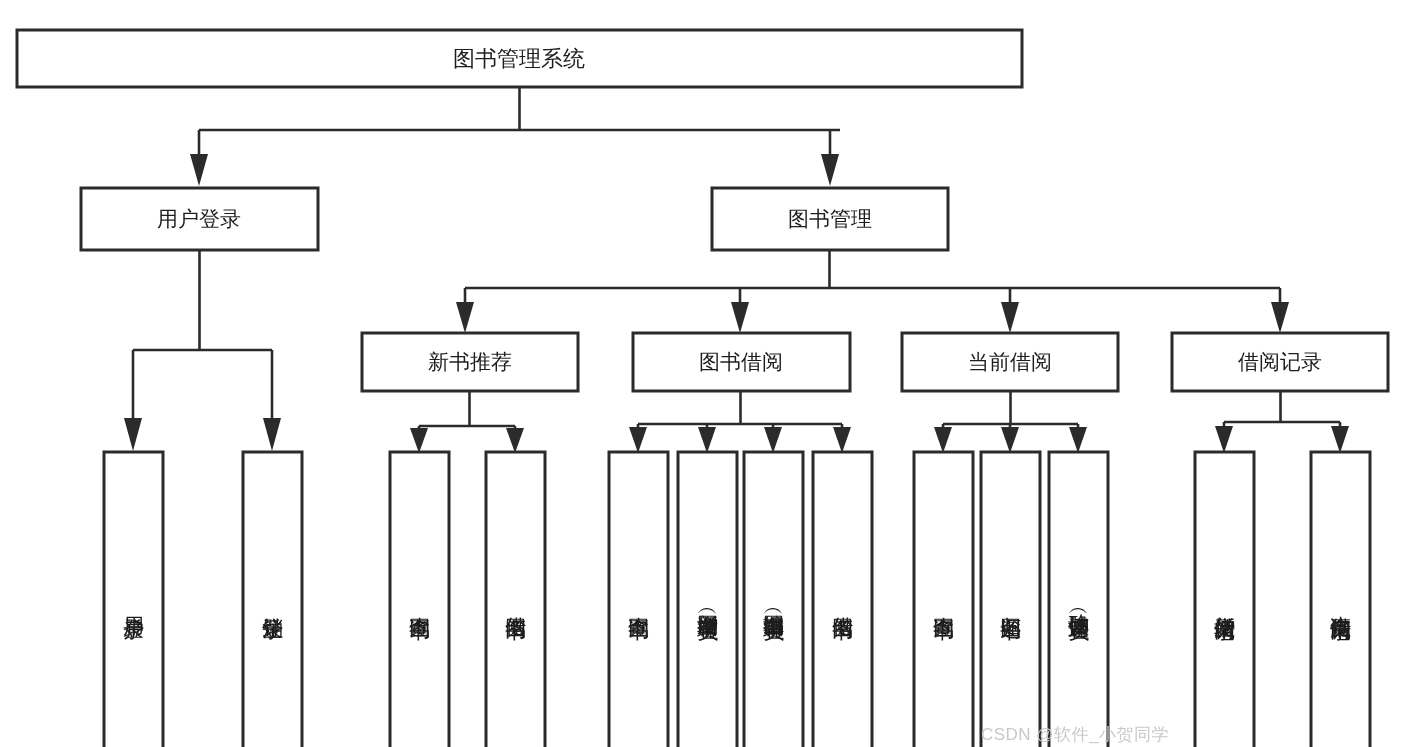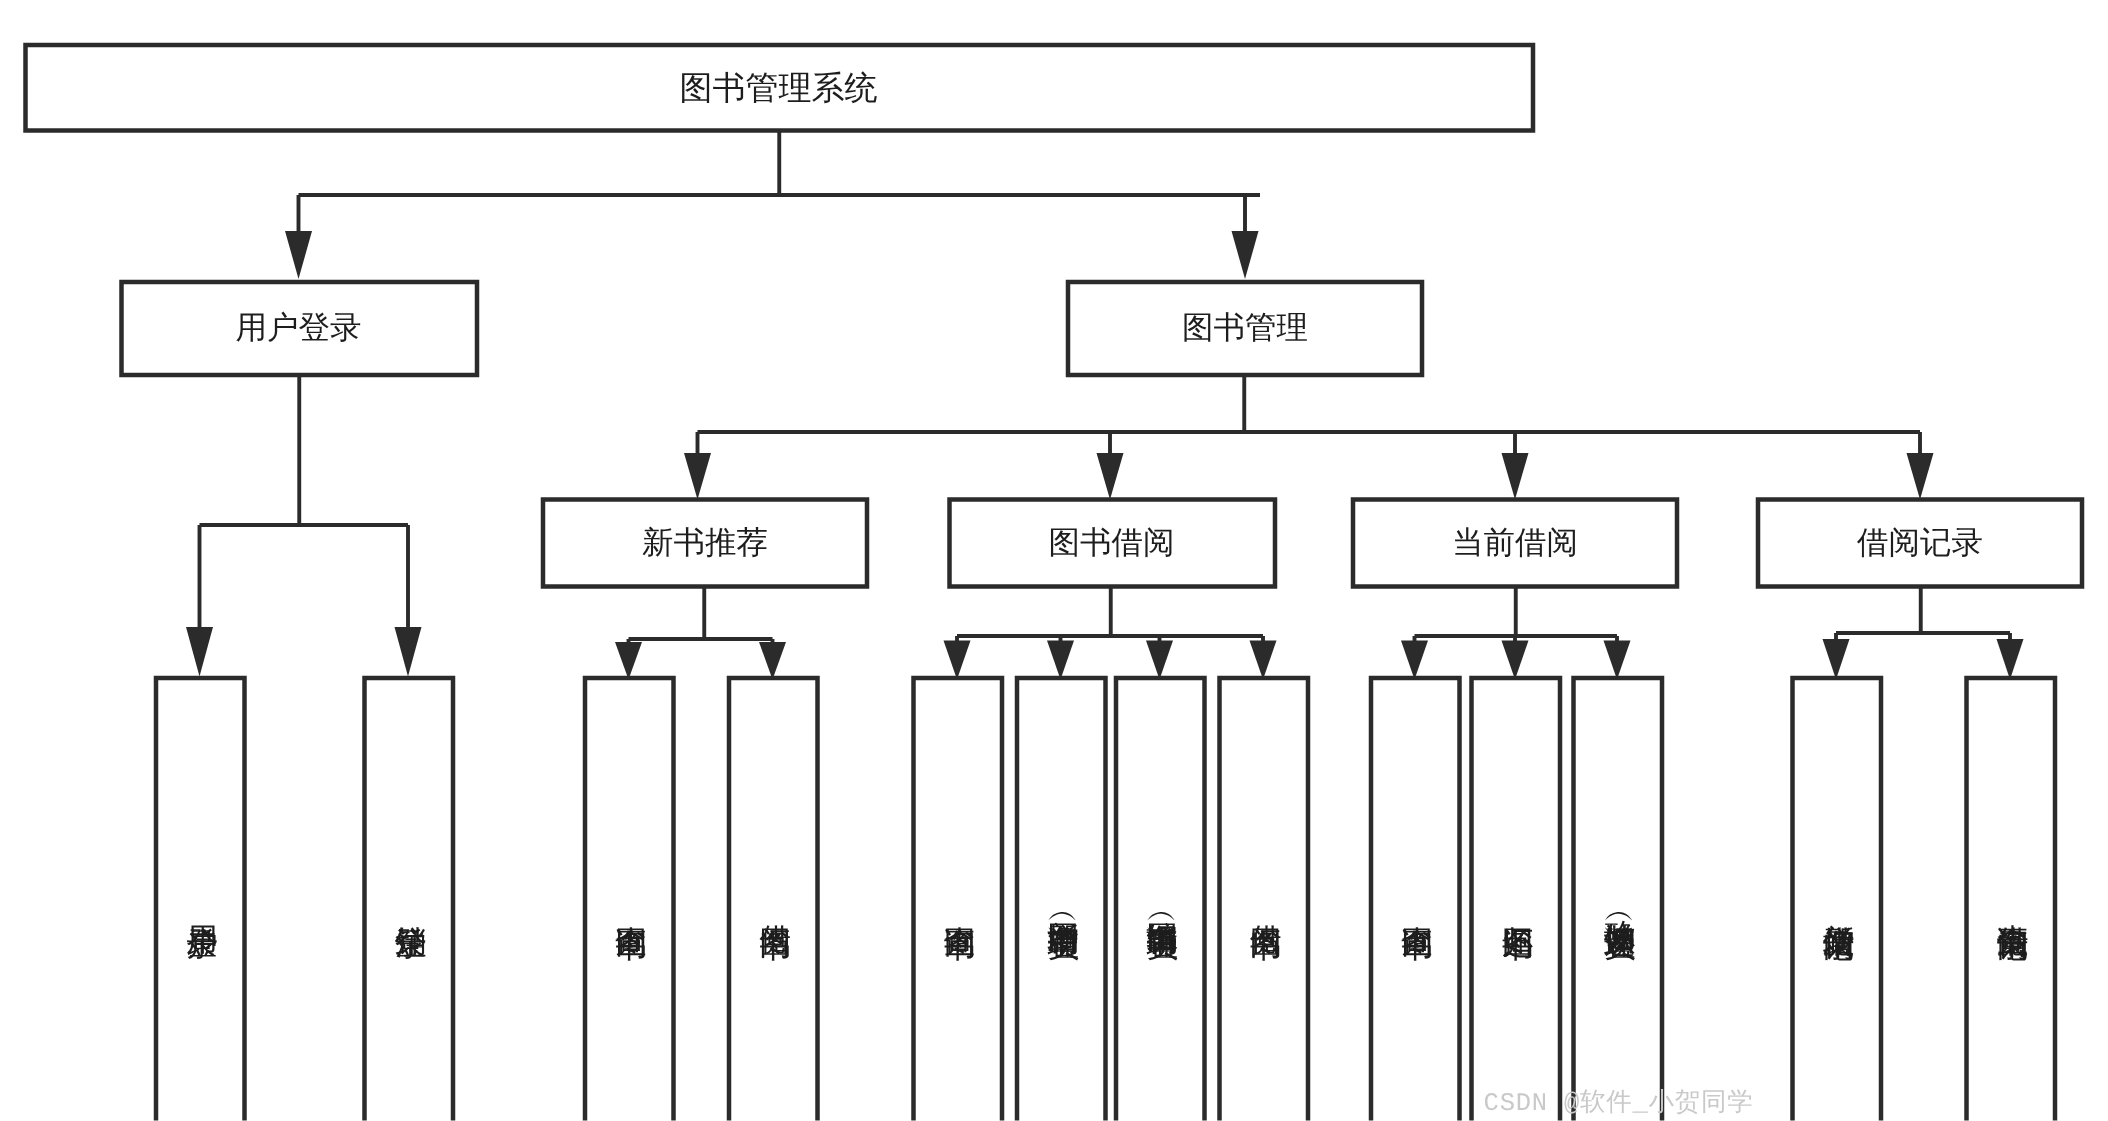--- a/index.html
+++ b/index.html
@@ -70,21 +70,21 @@
     color: #1d1d1d;
     letter-spacing: 1px;
     white-space: nowrap;
     pointer-events: none;
     user-select: none;
   }
   .watermark {
     position: absolute;
     right: 8px;
     bottom: 18px;
-    font-family: Liberation Mono, monospace;
+    font-family: Liberation Sans, sans-serif;
     font-size: 17px;
     color: #c9c9c9;
     letter-spacing: 0.5px;
     white-space: nowrap;
     user-select: none;
   }
 </style>
 </head>
 <body>
 

